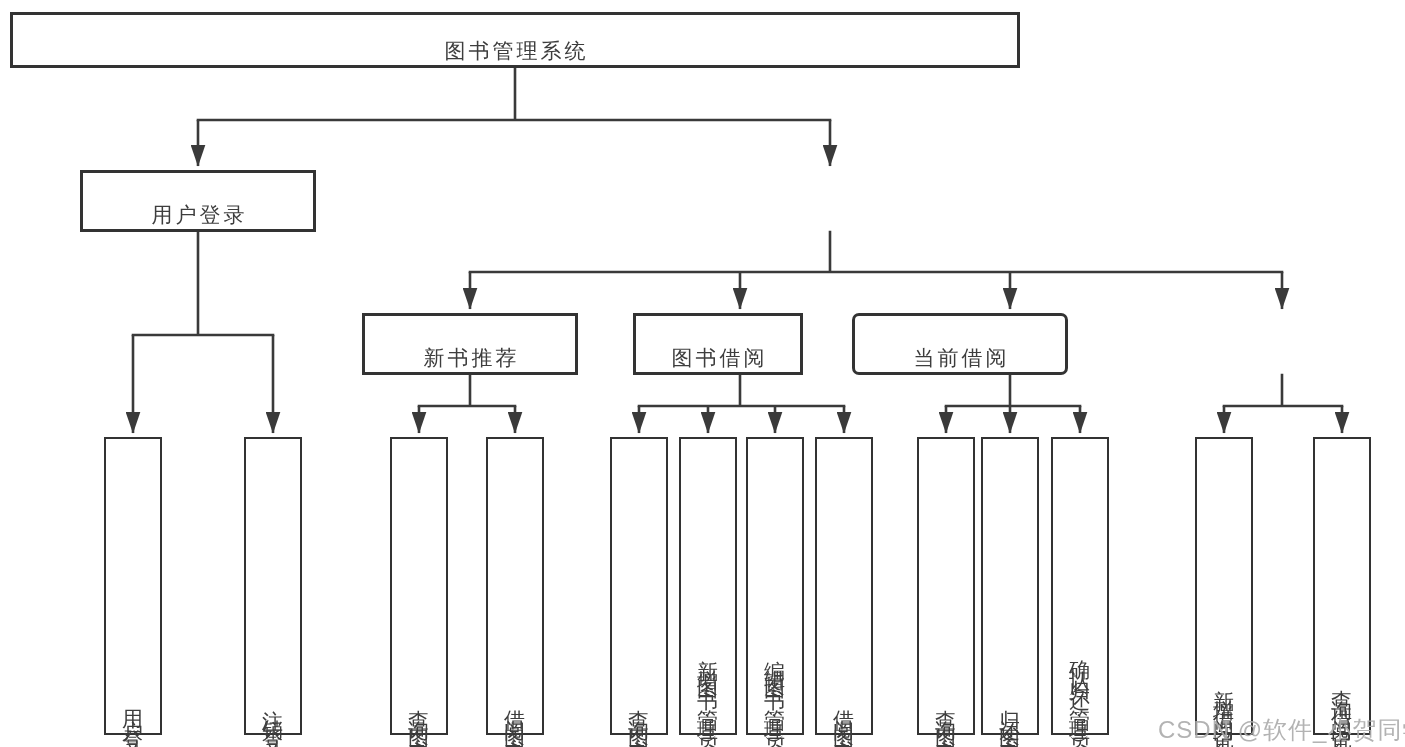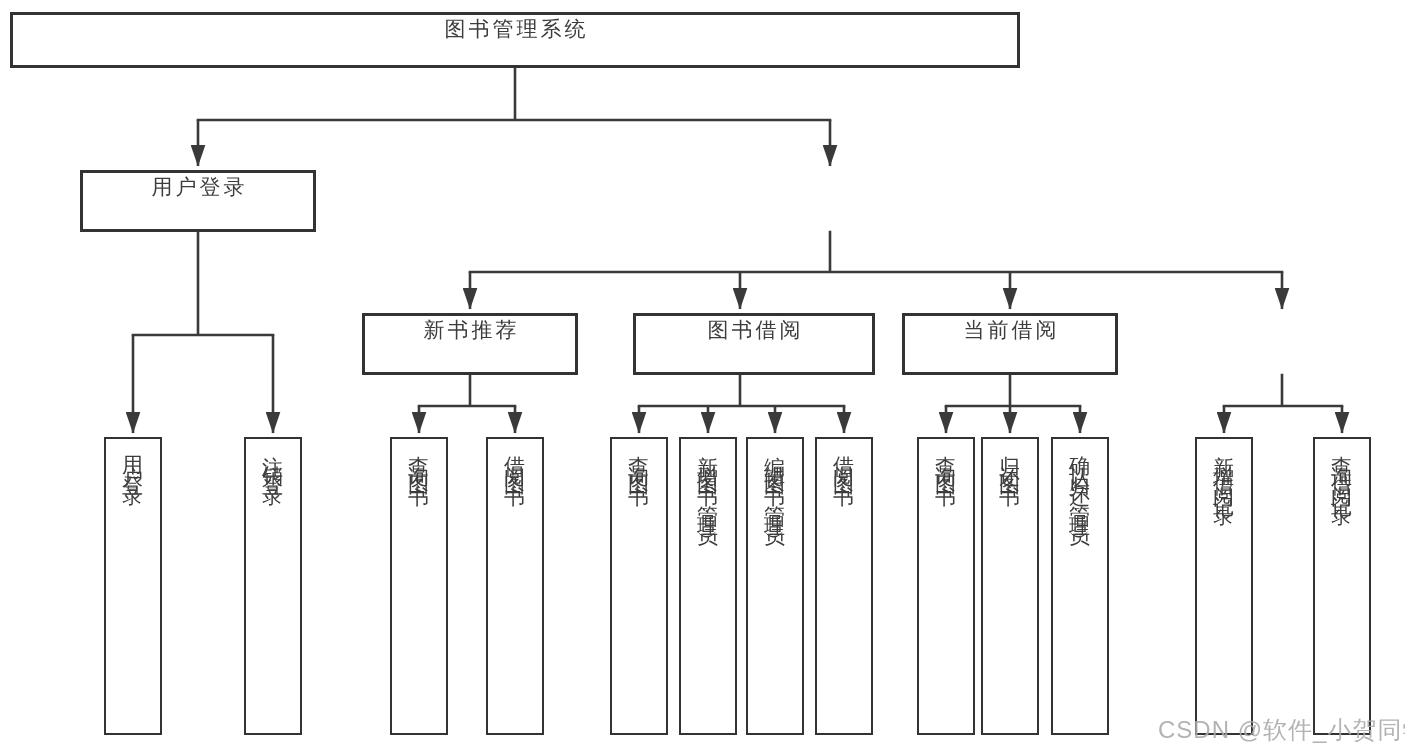--- a/index.html
+++ b/index.html
@@ -14,21 +14,21 @@
     width:1405px;height:747px;
     font-family:"Liberation Sans","DejaVu Sans",sans-serif;
     color:var(--text);
   }
   .canvas{position:relative;width:1405px;height:747px;background:#ffffff;overflow:hidden;}
   svg.connectors{position:absolute;left:0;top:0;z-index:1;}
   .box{
     position:absolute;z-index:2;
     background:#ffffff;
     border:3px solid var(--border);
-    display:flex;align-items:flex-start;justify-content:center;
+    display:flex;align-items:flex-end;justify-content:center;
   }
   .hlabel{
     font-size:21px;letter-spacing:3px;color:var(--text);
     white-space:nowrap;text-indent:3px;
   }
   .root-box{left:10px;top:12px;width:1010px;height:56px;}
   .lvl2{top:170px;width:236px;height:62px;}
   .lvl3{top:313px;height:62px;font-family:Liberation Mono, monospace;}
   .leaf{
     top:437px;width:58px;height:298px;border-width:2.5px;
@@ -93,24 +93,24 @@
     <span class="hlabel">图书管理系统</span>
   </div>
 
   <div class="box lvl2" style="left:80px;">
     <span class="hlabel">用户登录</span>
   </div>
 
   <div class="box lvl3" style="left:362px;width:216px;">
     <span class="hlabel">新书推荐</span>
   </div>
-  <div class="box lvl3" style="left:633px;width:242px;">
+  <div class="box lvl3" style="left:633px;width:170px;">
     <span class="hlabel">图书借阅</span>
   </div>
-  <div class="box lvl3" style="left:902px;width:216px;">
+  <div class="box lvl3" style="left:852px;width:216px;border-radius:7px;">
     <span class="hlabel">当前借阅</span>
   </div>
 
   <div class="box leaf" style="left:104px;">
     <span class="vlabel">用户登录</span>
   </div>
   <div class="box leaf" style="left:244px;">
     <span class="vlabel">注销登录</span>
   </div>
 

